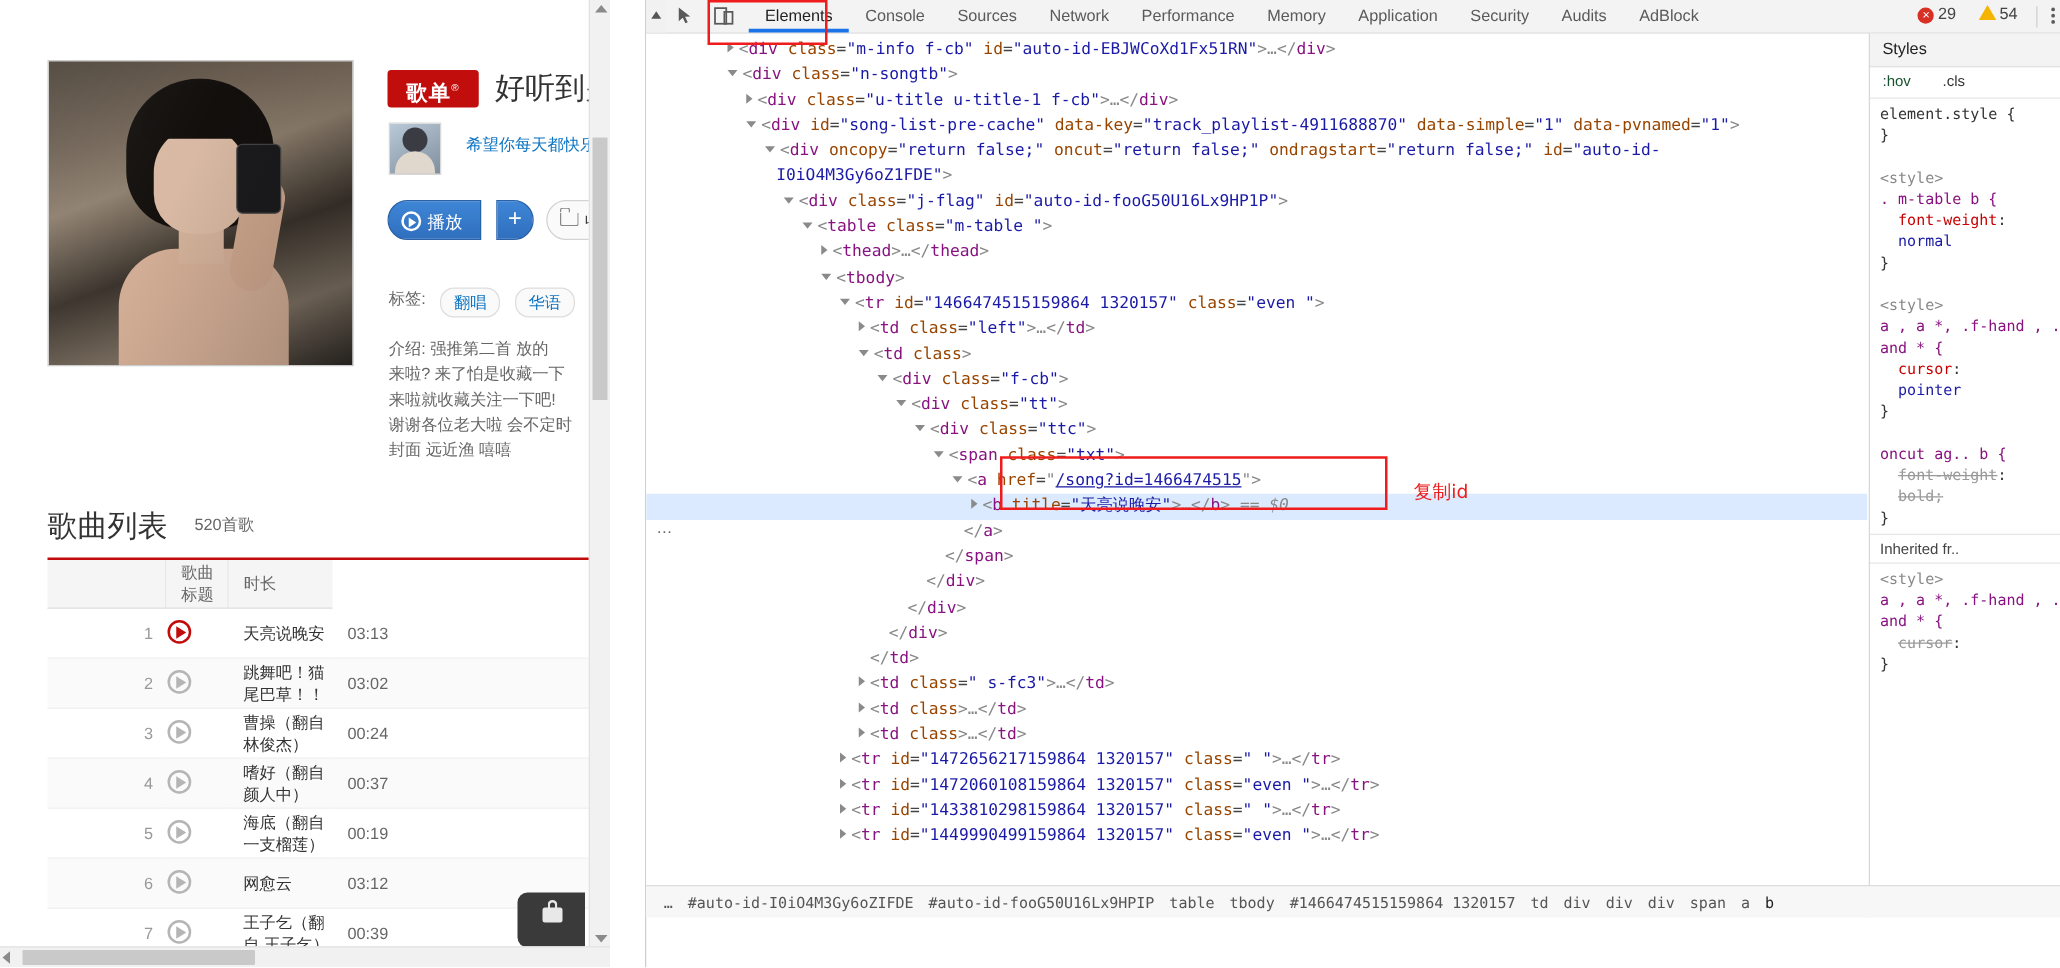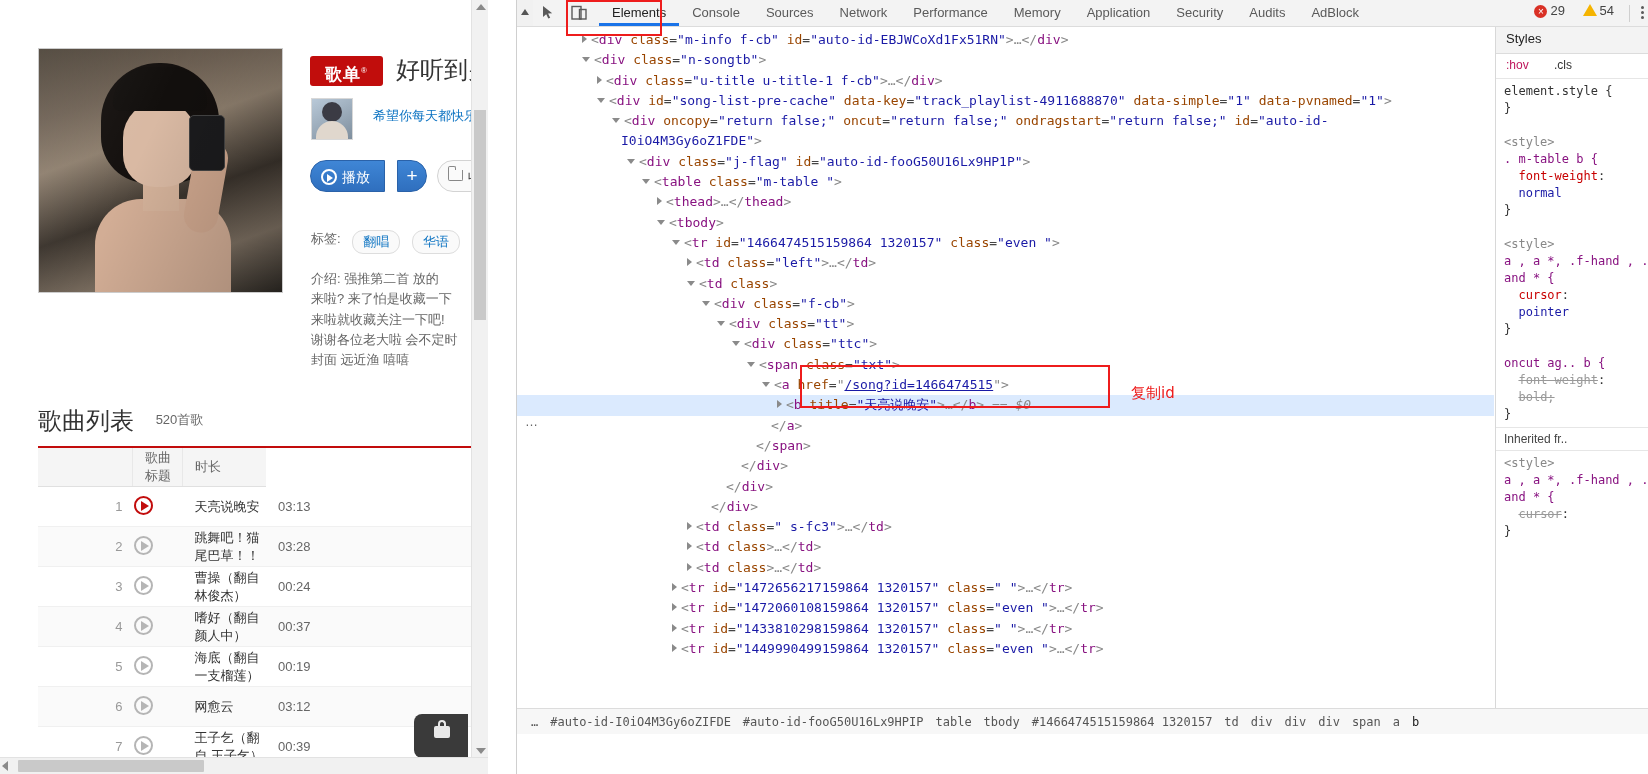--- a/index.html
+++ b/index.html
@@ -155,21 +155,21 @@
   .dom-vscroll .dn{position:absolute;left:3px;bottom:4px;width:0;height:0;border-top:6px solid #7d7d7d;
        border-left:5px solid transparent;border-right:5px solid transparent;}
   .dom-vscroll .th{position:absolute;left:2px;top:22px;width:11px;height:148px;background:#c6c6c6;border-radius:2px;}
 
   .styles-pane{position:absolute;left:978px;top:0;width:182px;height:707px;background:#fff;border-left:1px solid #d8d8d8;
                overflow:hidden;}
   .sp-head{height:26px;border-bottom:1px solid #dcdcdc;background:#f3f3f3;position:relative;}
   .sp-head .t{position:absolute;left:10px;top:4px;font-size:13px;color:#222;}
   .sp-head .chev{position:absolute;right:8px;top:4px;font-size:13px;color:#666;}
   .sp-sub{height:24px;border-bottom:1px solid #e6e6e6;position:relative;background:#fff;}
-  .sp-sub .hov{position:absolute;left:10px;top:4px;font-size:12px;color:#be185d;}
+  .sp-sub .hov{position:absolute;left:10px;top:4px;font-size:12px;color:#14532d;}
   .sp-sub .cls{position:absolute;left:58px;top:4px;font-size:12px;color:#333;}
   .sp-code{font-family:"DejaVu Sans Mono","Liberation Mono",monospace;font-size:12px;line-height:17px;color:#333;
            padding:4px 6px 0 8px;white-space:pre-wrap;word-break:break-all;}
   .sp-code .sel{color:#881280;}
   .sp-code .src{color:#888;}
   .sp-code .prop{color:#c80000;}
   .sp-code .val{color:#1a1aa6;}
   .sp-code .strike{text-decoration:line-through;color:#999;}
   .sp-inh{border-top:1px solid #e6e6e6;border-bottom:1px solid #e6e6e6;padding:4px 8px;font-size:12px;color:#444;
           background:#fff;margin-top:4px;}
@@ -251,21 +251,21 @@
             <tr class="">
               <td class="num">1</td>
               <td class="pl"><span class="pbtn active"></span></td>
               <td class="tt">天亮说晚安</td>
               <td class="dur">03:13</td>
             </tr>
             <tr class="odd">
               <td class="num">2</td>
               <td class="pl"><span class="pbtn"></span></td>
               <td class="tt">跳舞吧！猫尾巴草！！</td>
-              <td class="dur">03:28</td>
+              <td class="dur">03:02</td>
             </tr>
             <tr class="">
               <td class="num">3</td>
               <td class="pl"><span class="pbtn"></span></td>
               <td class="tt">曹操（翻自 林俊杰）</td>
               <td class="dur">00:24</td>
             </tr>
             <tr class="odd">
               <td class="num">4</td>
               <td class="pl"><span class="pbtn"></span></td>
@@ -361,20 +361,21 @@
             <div class="dl"><span style="display:inline-block;width:200px"></span><span class="tw open"></span><span class="punc">&lt;</span><span class="tag-n">div</span> <span class="attr-n">class</span>=<span class="attr-v">"tt"</span><span class="punc">&gt;</span></div>
             <div class="dl"><span style="display:inline-block;width:215px"></span><span class="tw open"></span><span class="punc">&lt;</span><span class="tag-n">div</span> <span class="attr-n">class</span>=<span class="attr-v">"ttc"</span><span class="punc">&gt;</span></div>
             <div class="dl"><span style="display:inline-block;width:230px"></span><span class="tw open"></span><span class="punc">&lt;</span><span class="tag-n">span</span> <span class="attr-n">class</span>=<span class="attr-v">"txt"</span><span class="punc">&gt;</span></div>
             <div class="dl"><span style="display:inline-block;width:245px"></span><span class="tw open"></span><span class="punc">&lt;</span><span class="tag-n">a</span> <span class="attr-n">href</span>=<span class="punc">"</span><span class="lnk">/song?id=1466474515</span><span class="punc">"&gt;</span></div>
             <div class="dl hl"><span style="display:inline-block;width:260px"></span><span class="tw"></span><span class="punc">&lt;</span><span class="tag-n">b</span> <span class="attr-n">title</span>=<span class="attr-v">"天亮说晚安"</span><span class="punc">&gt;</span><span class="ellip">…</span><span class="punc">&lt;/</span><span class="tag-n">b</span><span class="punc">&gt;</span> <span class="dollar">== $0</span></div>
             <div class="dl"><span style="display:inline-block;width:245px"></span><span style="display:inline-block;width:9px"></span><span class="punc">&lt;/</span><span class="tag-n">a</span><span class="punc">&gt;</span></div>
             <div class="dl"><span style="display:inline-block;width:230px"></span><span style="display:inline-block;width:9px"></span><span class="punc">&lt;/</span><span class="tag-n">span</span><span class="punc">&gt;</span></div>
             <div class="dl"><span style="display:inline-block;width:215px"></span><span style="display:inline-block;width:9px"></span><span class="punc">&lt;/</span><span class="tag-n">div</span><span class="punc">&gt;</span></div>
             <div class="dl"><span style="display:inline-block;width:200px"></span><span style="display:inline-block;width:9px"></span><span class="punc">&lt;/</span><span class="tag-n">div</span><span class="punc">&gt;</span></div>
             <div class="dl"><span style="display:inline-block;width:185px"></span><span style="display:inline-block;width:9px"></span><span class="punc">&lt;/</span><span class="tag-n">div</span><span class="punc">&gt;</span></div>
+            <div class="dl"><span style="display:inline-block;width:170px"></span><span style="display:inline-block;width:9px"></span><span class="punc">&lt;/</span><span class="tag-n">td</span><span class="punc">&gt;</span></div>
             <div class="dl"><span style="display:inline-block;width:170px"></span><span class="tw"></span><span class="punc">&lt;</span><span class="tag-n">td</span> <span class="attr-n">class</span>=<span class="attr-v">" s-fc3"</span><span class="punc">&gt;</span><span class="ellip">…</span><span class="punc">&lt;/</span><span class="tag-n">td</span><span class="punc">&gt;</span></div>
             <div class="dl"><span style="display:inline-block;width:170px"></span><span class="tw"></span><span class="punc">&lt;</span><span class="tag-n">td</span> <span class="attr-n">class</span><span class="punc">&gt;</span><span class="ellip">…</span><span class="punc">&lt;/</span><span class="tag-n">td</span><span class="punc">&gt;</span></div>
             <div class="dl"><span style="display:inline-block;width:170px"></span><span class="tw"></span><span class="punc">&lt;</span><span class="tag-n">td</span> <span class="attr-n">class</span><span class="punc">&gt;</span><span class="ellip">…</span><span class="punc">&lt;/</span><span class="tag-n">td</span><span class="punc">&gt;</span></div>
             <div class="dl"><span style="display:inline-block;width:155px"></span><span class="tw"></span><span class="punc">&lt;</span><span class="tag-n">tr</span> <span class="attr-n">id</span>=<span class="attr-v">"1472656217159864 1320157"</span> <span class="attr-n">class</span>=<span class="attr-v">" "</span><span class="punc">&gt;</span><span class="ellip">…</span><span class="punc">&lt;/</span><span class="tag-n">tr</span><span class="punc">&gt;</span></div>
             <div class="dl"><span style="display:inline-block;width:155px"></span><span class="tw"></span><span class="punc">&lt;</span><span class="tag-n">tr</span> <span class="attr-n">id</span>=<span class="attr-v">"1472060108159864 1320157"</span> <span class="attr-n">class</span>=<span class="attr-v">"even "</span><span class="punc">&gt;</span><span class="ellip">…</span><span class="punc">&lt;/</span><span class="tag-n">tr</span><span class="punc">&gt;</span></div>
             <div class="dl"><span style="display:inline-block;width:155px"></span><span class="tw"></span><span class="punc">&lt;</span><span class="tag-n">tr</span> <span class="attr-n">id</span>=<span class="attr-v">"1433810298159864 1320157"</span> <span class="attr-n">class</span>=<span class="attr-v">" "</span><span class="punc">&gt;</span><span class="ellip">…</span><span class="punc">&lt;/</span><span class="tag-n">tr</span><span class="punc">&gt;</span></div>
             <div class="dl"><span style="display:inline-block;width:155px"></span><span class="tw"></span><span class="punc">&lt;</span><span class="tag-n">tr</span> <span class="attr-n">id</span>=<span class="attr-v">"1449990499159864 1320157"</span> <span class="attr-n">class</span>=<span class="attr-v">"even "</span><span class="punc">&gt;</span><span class="ellip">…</span><span class="punc">&lt;/</span><span class="tag-n">tr</span><span class="punc">&gt;</span></div>
           </div>
         <div class="dots-badge" style="top:390px;">…</div>
       </div>

